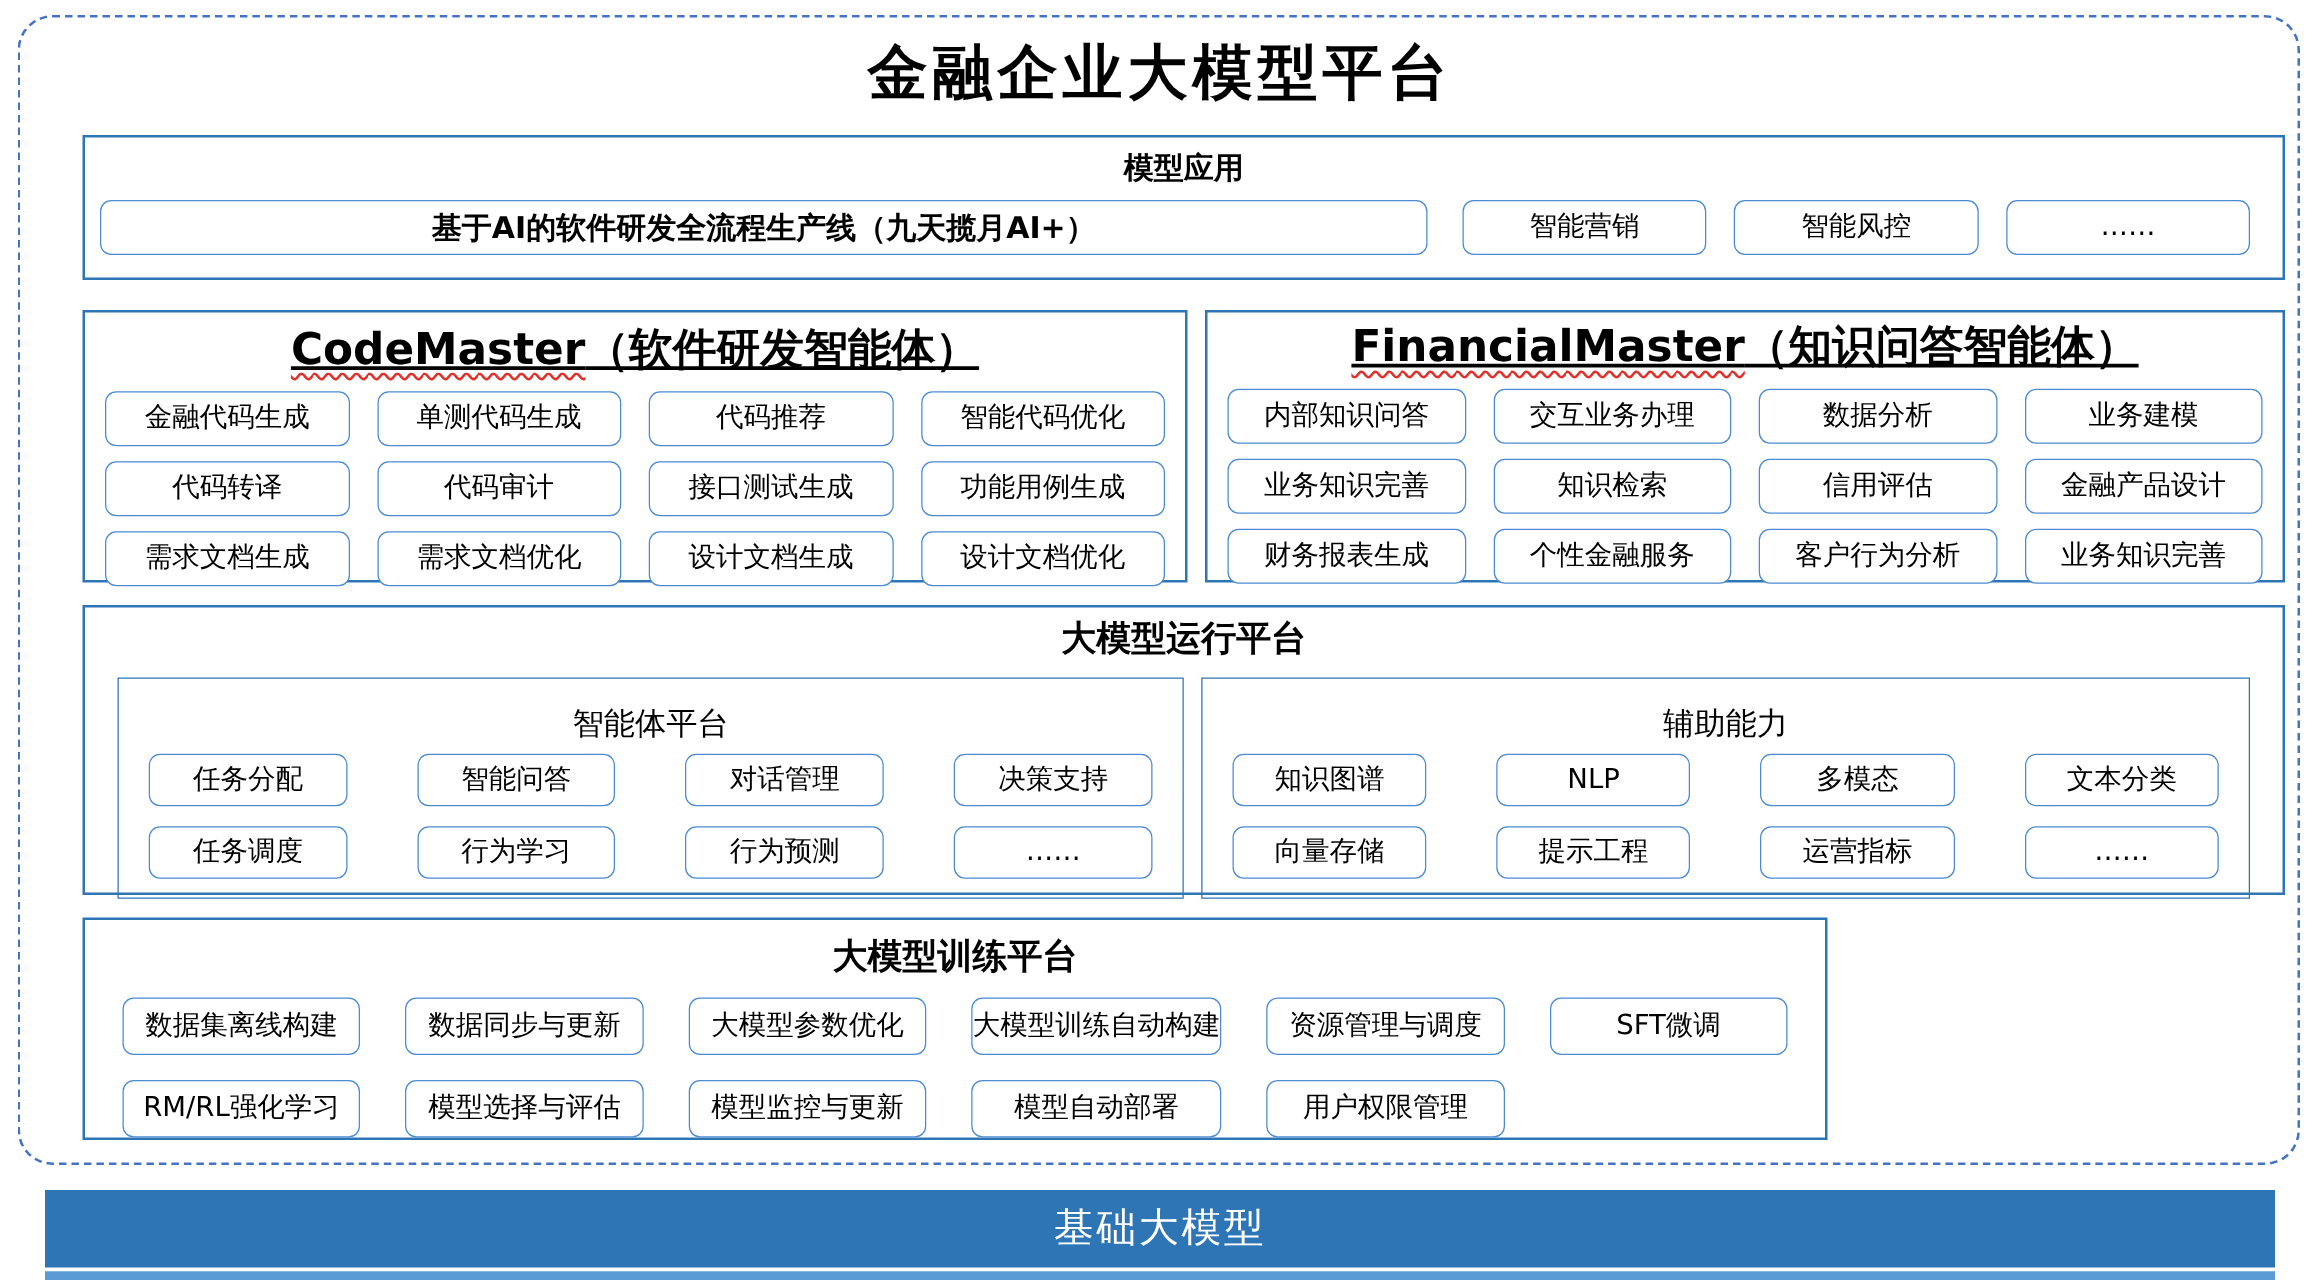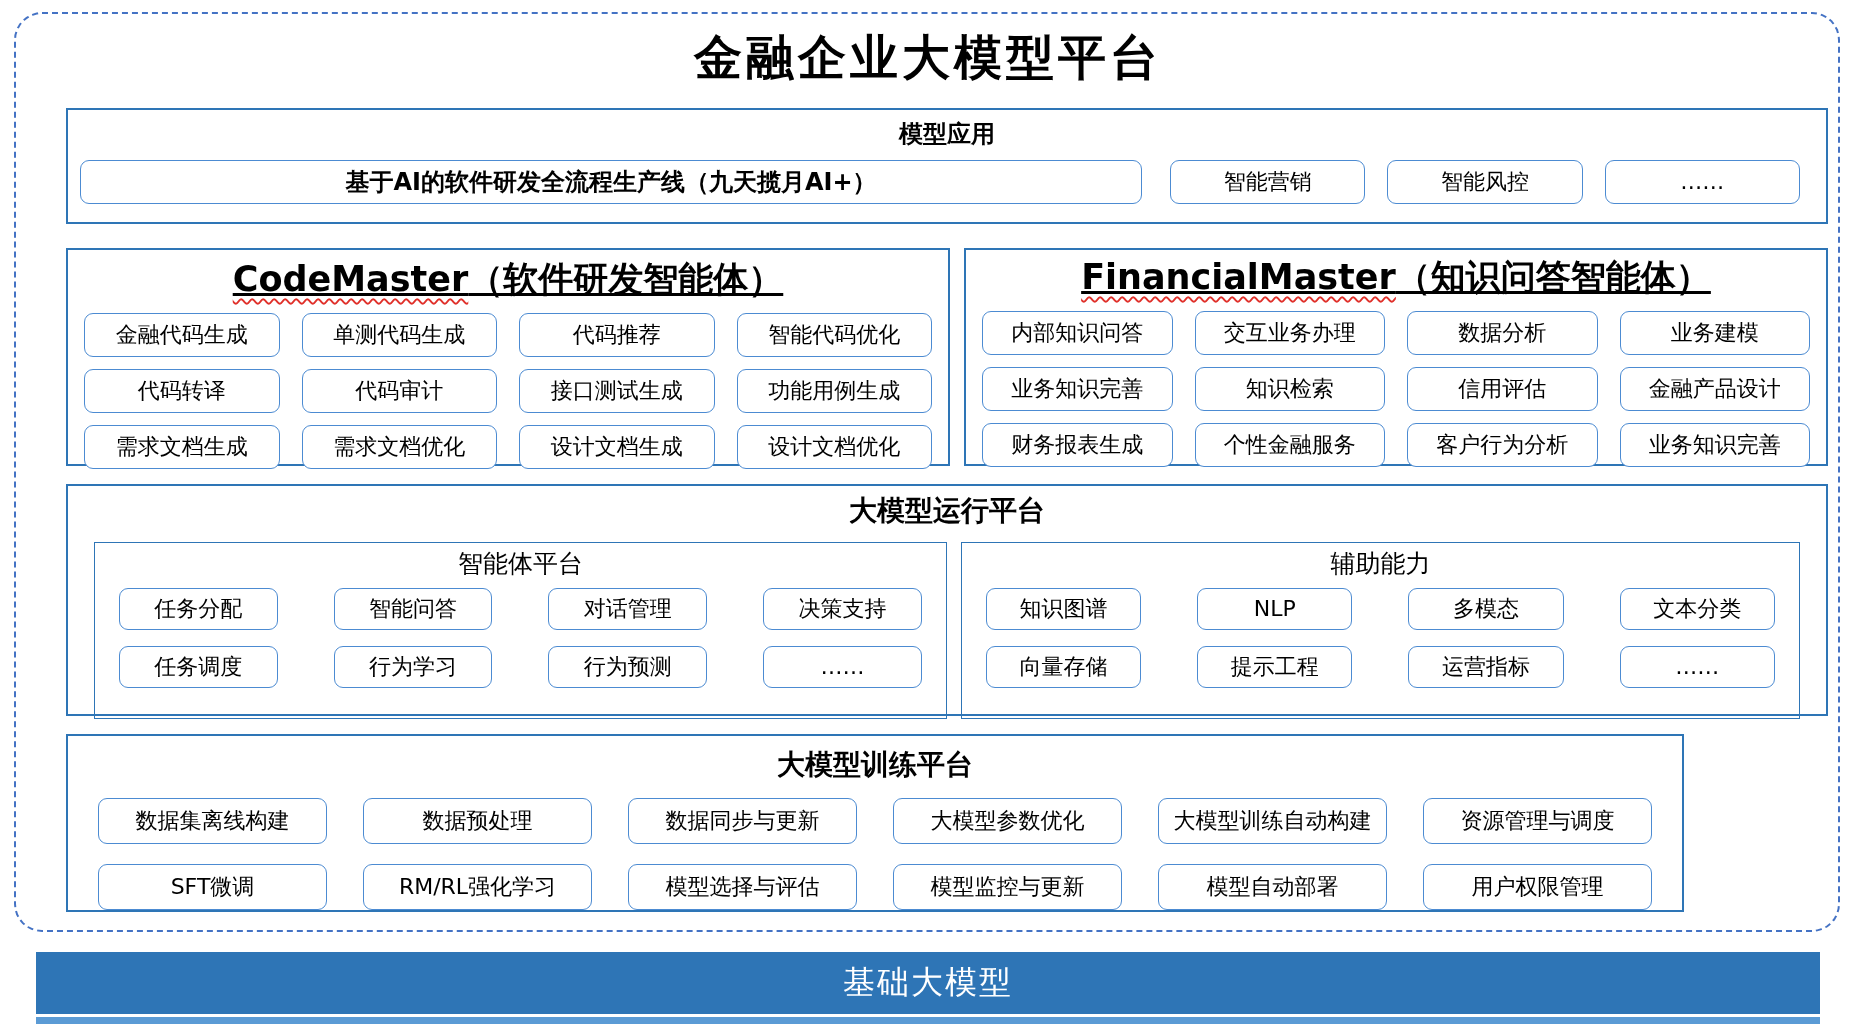--- a/index.html
+++ b/index.html
@@ -43,29 +43,29 @@
     text-underline-offset:7px;text-decoration-skip-ink:none;
   }
   .grid{display:grid;margin-top:10px;padding:0 16px;}
   .g4{grid-template-columns:repeat(4,1fr);column-gap:22px;row-gap:12px;}
   .grid .item{height:44px;}
 
   .sec3{left:66px;top:484px;width:1762px;height:232px;padding-top:6px;}
   .sec3 > .sec-h{font-size:28px;}
   .subs{display:flex;gap:14px;padding:0 26px;margin-top:12px;}
   .sub{
-    border:1.5px solid var(--accent,#2E75B6);box-sizing:border-box;height:177px;padding-top:4px;
+    border:1.5px solid var(--accent,#2E75B6);box-sizing:border-box;height:177px;padding-top:19px;
   }
   .sub-agent{width:858px;}
   .sub-aux{width:844px;}
   .sub-h{text-align:center;font-size:25px;font-weight:normal;}
   .grid.loose{column-gap:56px;padding:0 24px;row-gap:16px;margin-top:8px;}
   .grid.loose .item{height:42px;}
 
-  .sec4{left:66px;top:734px;width:1618px;height:178px;padding-top:10px;}
+  .sec4{left:66px;top:734px;width:1396px;height:178px;padding-top:10px;}
   .sec4 .sec-h{font-size:28px;}
   .g6{grid-template-columns:repeat(6,1fr);column-gap:36px;row-gap:20px;padding:0 30px;margin-top:14px;}
   .g6 .item{height:46px;}
 
   .base-bar{
     position:absolute;left:36px;top:952px;width:1784px;height:62px;
     background:var(--base-bar-bg,#2E75B6);
     display:flex;align-items:center;justify-content:center;
     color:var(--base-bar-text,#fff);font-size:32px;letter-spacing:2px;text-align:center;
   }
@@ -164,21 +164,20 @@
             <div class="item">……</div>
           </div>
       </div>
     </div>
   </section>
 
   <section class="sec sec4">
     <div class="sec-h">大模型训练平台</div>
     <div class="grid g6">
         <div class="item">数据集离线构建</div>
-        <div class="item">数据预处理</div>
         <div class="item">数据同步与更新</div>
         <div class="item">大模型参数优化</div>
         <div class="item">大模型训练自动构建</div>
         <div class="item">资源管理与调度</div>
         <div class="item">SFT微调</div>
         <div class="item">RM/RL强化学习</div>
         <div class="item">模型选择与评估</div>
         <div class="item">模型监控与更新</div>
         <div class="item">模型自动部署</div>
         <div class="item">用户权限管理</div>

